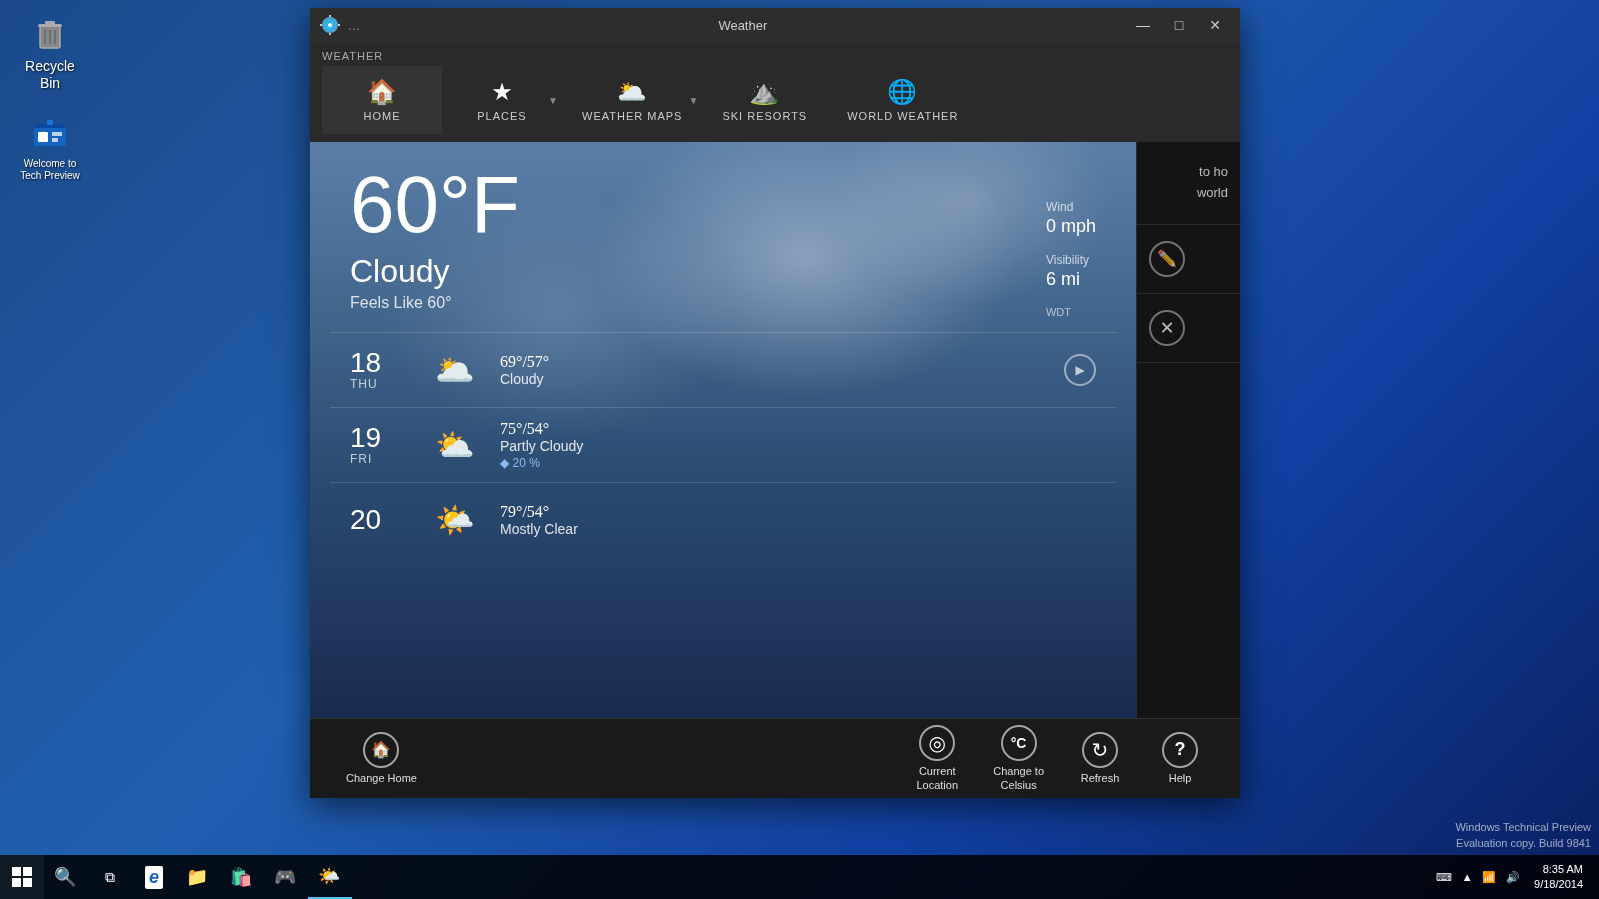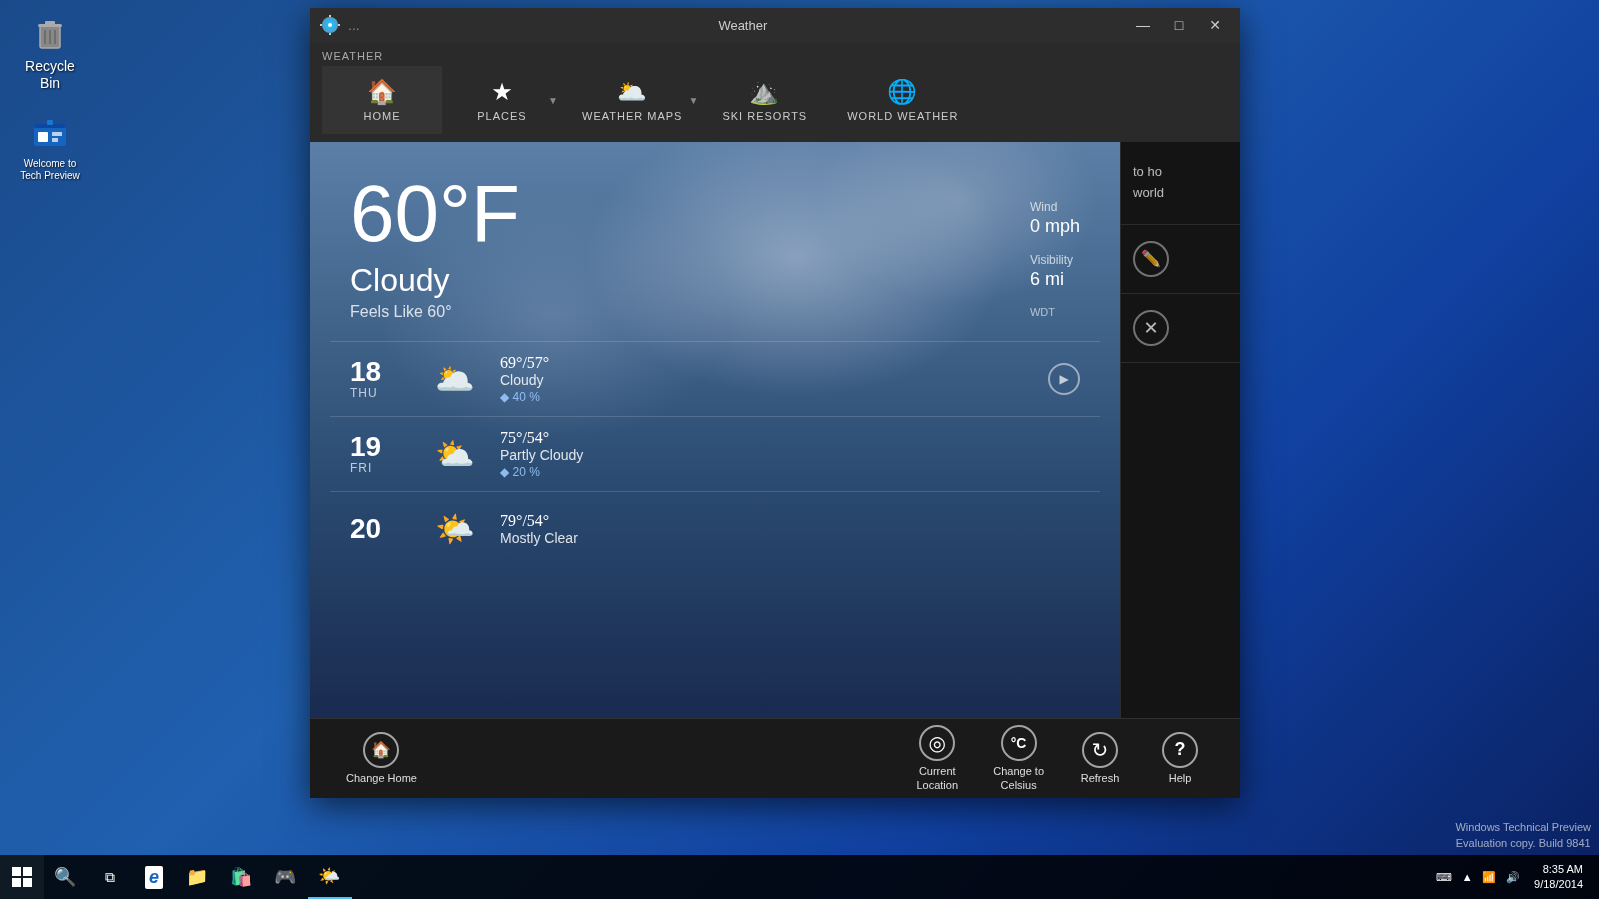--- a/index.html
+++ b/index.html
@@ -104,21 +104,21 @@
       color: white;
       font-size: 11px;
       line-height: 1.4;
     }
     .taskbar-watermark {
       position: absolute;
       bottom: 48px;
       right: 8px;
       color: rgba(255,255,255,0.6);
       font-size: 11px;
-      text-align: center;
+      text-align: right;
       line-height: 1.4;
     }
 
     
     .weather-window {
       position: absolute;
       top: 8px;
       left: 310px;
       width: 930px;
       height: 790px;
@@ -288,21 +288,21 @@
       padding: 12px 20px;
       border-top: 1px solid rgba(255,255,255,0.15);
       color: white;
       gap: 20px;
     }
     .forecast-date {
       min-width: 60px;
     }
     .forecast-day-num {
       font-size: 28px;
-      font-weight: 700;
+      font-weight: 400;
       line-height: 1;
     }
     .forecast-day-name {
       font-size: 12px;
       color: rgba(255,255,255,0.7);
       letter-spacing: 1px;
     }
     .forecast-icon {
       width: 50px;
       height: 50px;
@@ -336,25 +336,26 @@
       display: flex;
       align-items: center;
       justify-content: center;
       cursor: pointer;
       color: rgba(255,255,255,0.7);
       font-size: 12px;
     }
 
     
     .side-panel {
-      width: 120px;
+      width: 104px;
       background: rgba(20,20,20,0.95);
       display: flex;
       flex-direction: column;
       border-left: 1px solid rgba(255,255,255,0.1);
+      text-align: right;
     }
     .side-panel-text {
       padding: 20px 12px;
       color: rgba(255,255,255,0.7);
       font-size: 13px;
       line-height: 1.6;
       border-bottom: 1px solid rgba(255,255,255,0.1);
     }
     .side-panel-action {
       padding: 16px 12px;
@@ -514,21 +515,21 @@
         <span class="nav-icon">🌐</span>
         <span class="nav-text">WORLD WEATHER</span>
       </div>
     </div>
   </div>
 
   <div class="weather-main">
     <div class="weather-content">
       <div class="cloud-bg"></div>
 
-      <div style="display:flex;align-items:flex-start;position:relative;z-index:2;padding:32px 40px 20px;">
+      <div style="display:flex;align-items:flex-start;position:relative;z-index:2;padding:23px 40px 20px;">
         <div class="current-weather" style="padding:0;">
           <div class="temp-display">60°F</div>
           <div class="condition-text">Cloudy</div>
           <div class="feels-like">Feels Like 60°</div>
         </div>
         <div class="weather-details">
           <div class="detail-item">
             <div class="detail-label">Wind</div>
             <div class="detail-value">0 mph</div>
           </div>
@@ -544,21 +545,20 @@
 
         <div class="forecast-item">
           <div class="forecast-date">
             <div class="forecast-day-num">18</div>
             <div class="forecast-day-name">THU</div>
           </div>
           <div class="forecast-icon">🌥️</div>
           <div class="forecast-info">
             <div class="forecast-temps">69°/57°</div>
             <div class="forecast-cond">Cloudy</div>
-            <div class="forecast-precip">◆ 40 %</div>
           </div>
           <div class="forecast-play">▶</div>
         </div>
 
         <div class="forecast-item">
           <div class="forecast-date">
             <div class="forecast-day-num">19</div>
             <div class="forecast-day-name">FRI</div>
           </div>
           <div class="forecast-icon">⛅</div>

